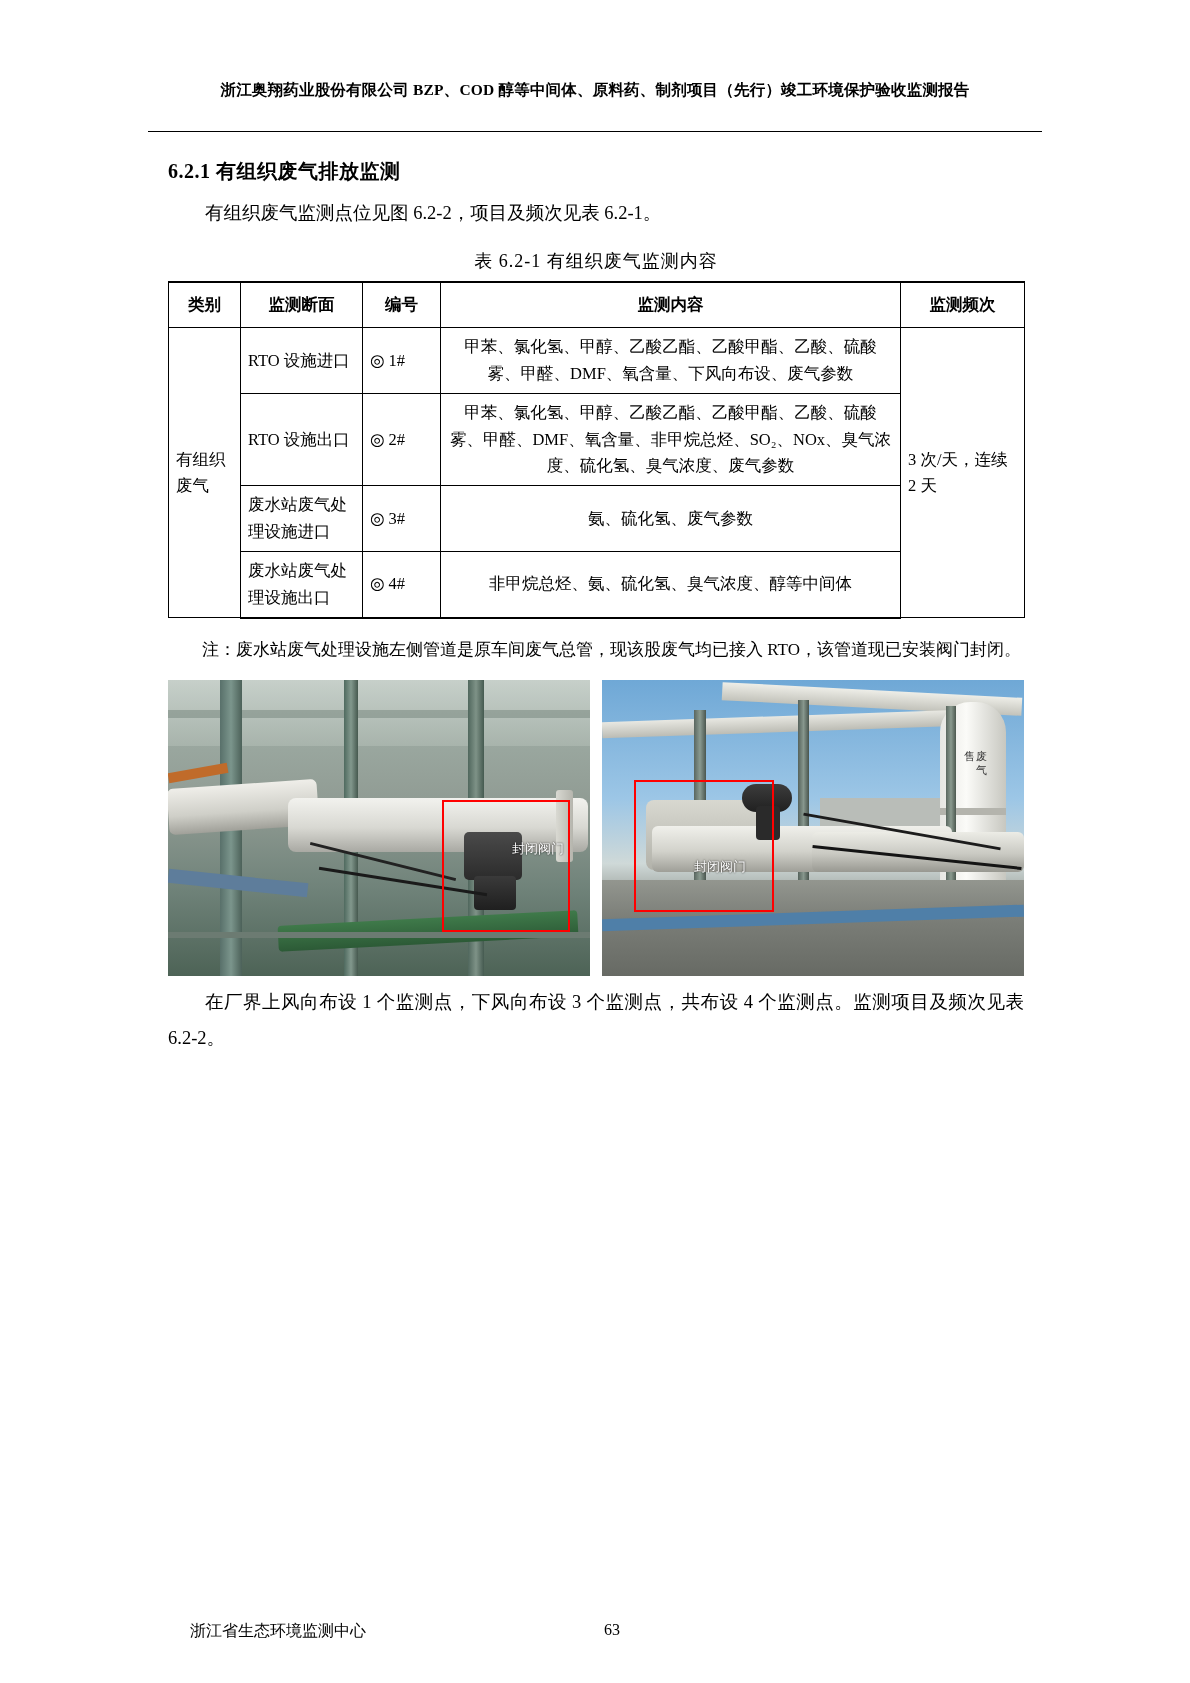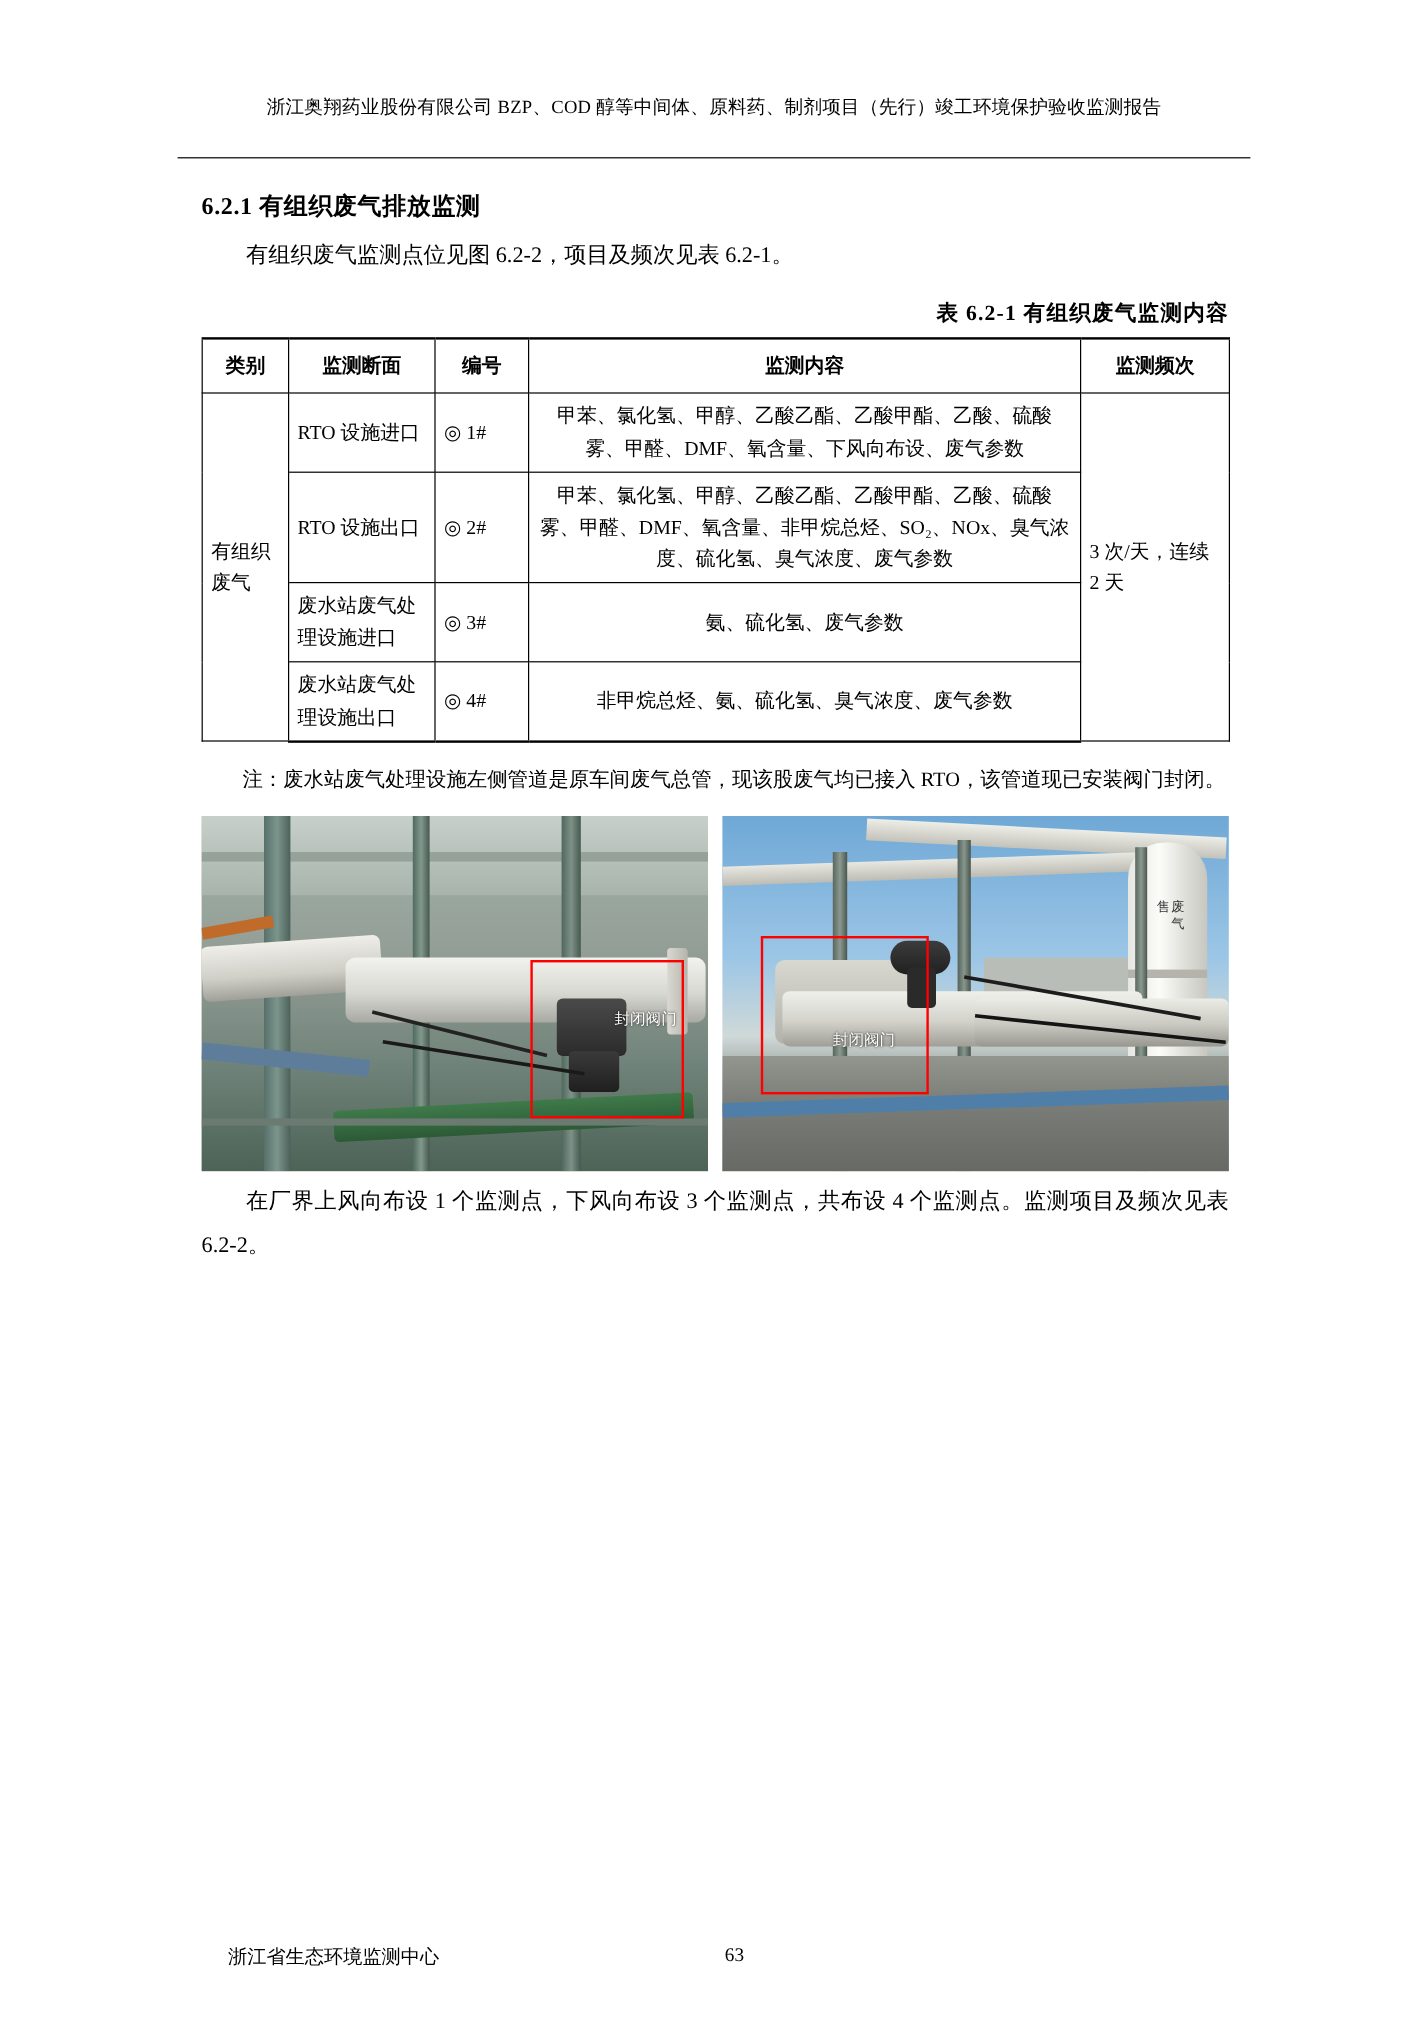--- a/index.html
+++ b/index.html
@@ -18,21 +18,21 @@
     overflow: hidden;
   }
   .header {
     position: absolute;
     top: 78px;
     left: 148px;
     width: 894px;
     text-align: center;
     font-size: 15.5px;
     line-height: 1.55;
-    font-weight: normal;
+    font-weight: bold;
     letter-spacing: 0.2px;
   }
   .header-rule {
     position: absolute;
     top: 131px;
     left: 148px;
     width: 894px;
     border-bottom: 1.2px solid #000;
   }
   .content {
@@ -54,23 +54,23 @@
     letter-spacing: 0.5px;
   }
   p.body {
     font-size: 18.5px;
     line-height: 1.95;
     margin: 8px 0;
     text-indent: 2em;
     text-align: justify;
   }
   .table-title {
-    text-align: right;
+    text-align: center;
     font-size: 18px;
-    font-weight: bold;
+    font-weight: normal;
     margin: 18px 0 8px 0;
     letter-spacing: 1px;
   }
   table.mt {
     border-collapse: collapse;
     width: 856px;
     font-size: 16.5px;
     table-layout: fixed;
   }
   table.mt th, table.mt td {
@@ -226,21 +226,21 @@
           <td class="content-cell">甲苯、氯化氢、甲醇、乙酸乙酯、乙酸甲酯、乙酸、硫酸雾、甲醛、DMF、氧含量、非甲烷总烃、SO₂、NOx、臭气浓度、硫化氢、臭气浓度、废气参数</td>
         </tr>
         <tr>
           <td>废水站废气处理设施进口</td>
           <td>◎ 3#</td>
           <td class="content-cell">氨、硫化氢、废气参数</td>
         </tr>
         <tr>
           <td>废水站废气处理设施出口</td>
           <td>◎ 4#</td>
-          <td class="content-cell">非甲烷总烃、氨、硫化氢、臭气浓度、废气参数</td>
+          <td class="content-cell">非甲烷总烃、氨、硫化氢、臭气浓度、醇等中间体</td>
         </tr>
       </tbody>
     </table>
 
     <p class="note">注：废水站废气处理设施左侧管道是原车间废气总管，现该股废气均已接入 RTO，该管道现已安装阀门封闭。</p>
 
     <div class="photos">
 
       <div class="photo p1">
         <div class="ceil"></div>

